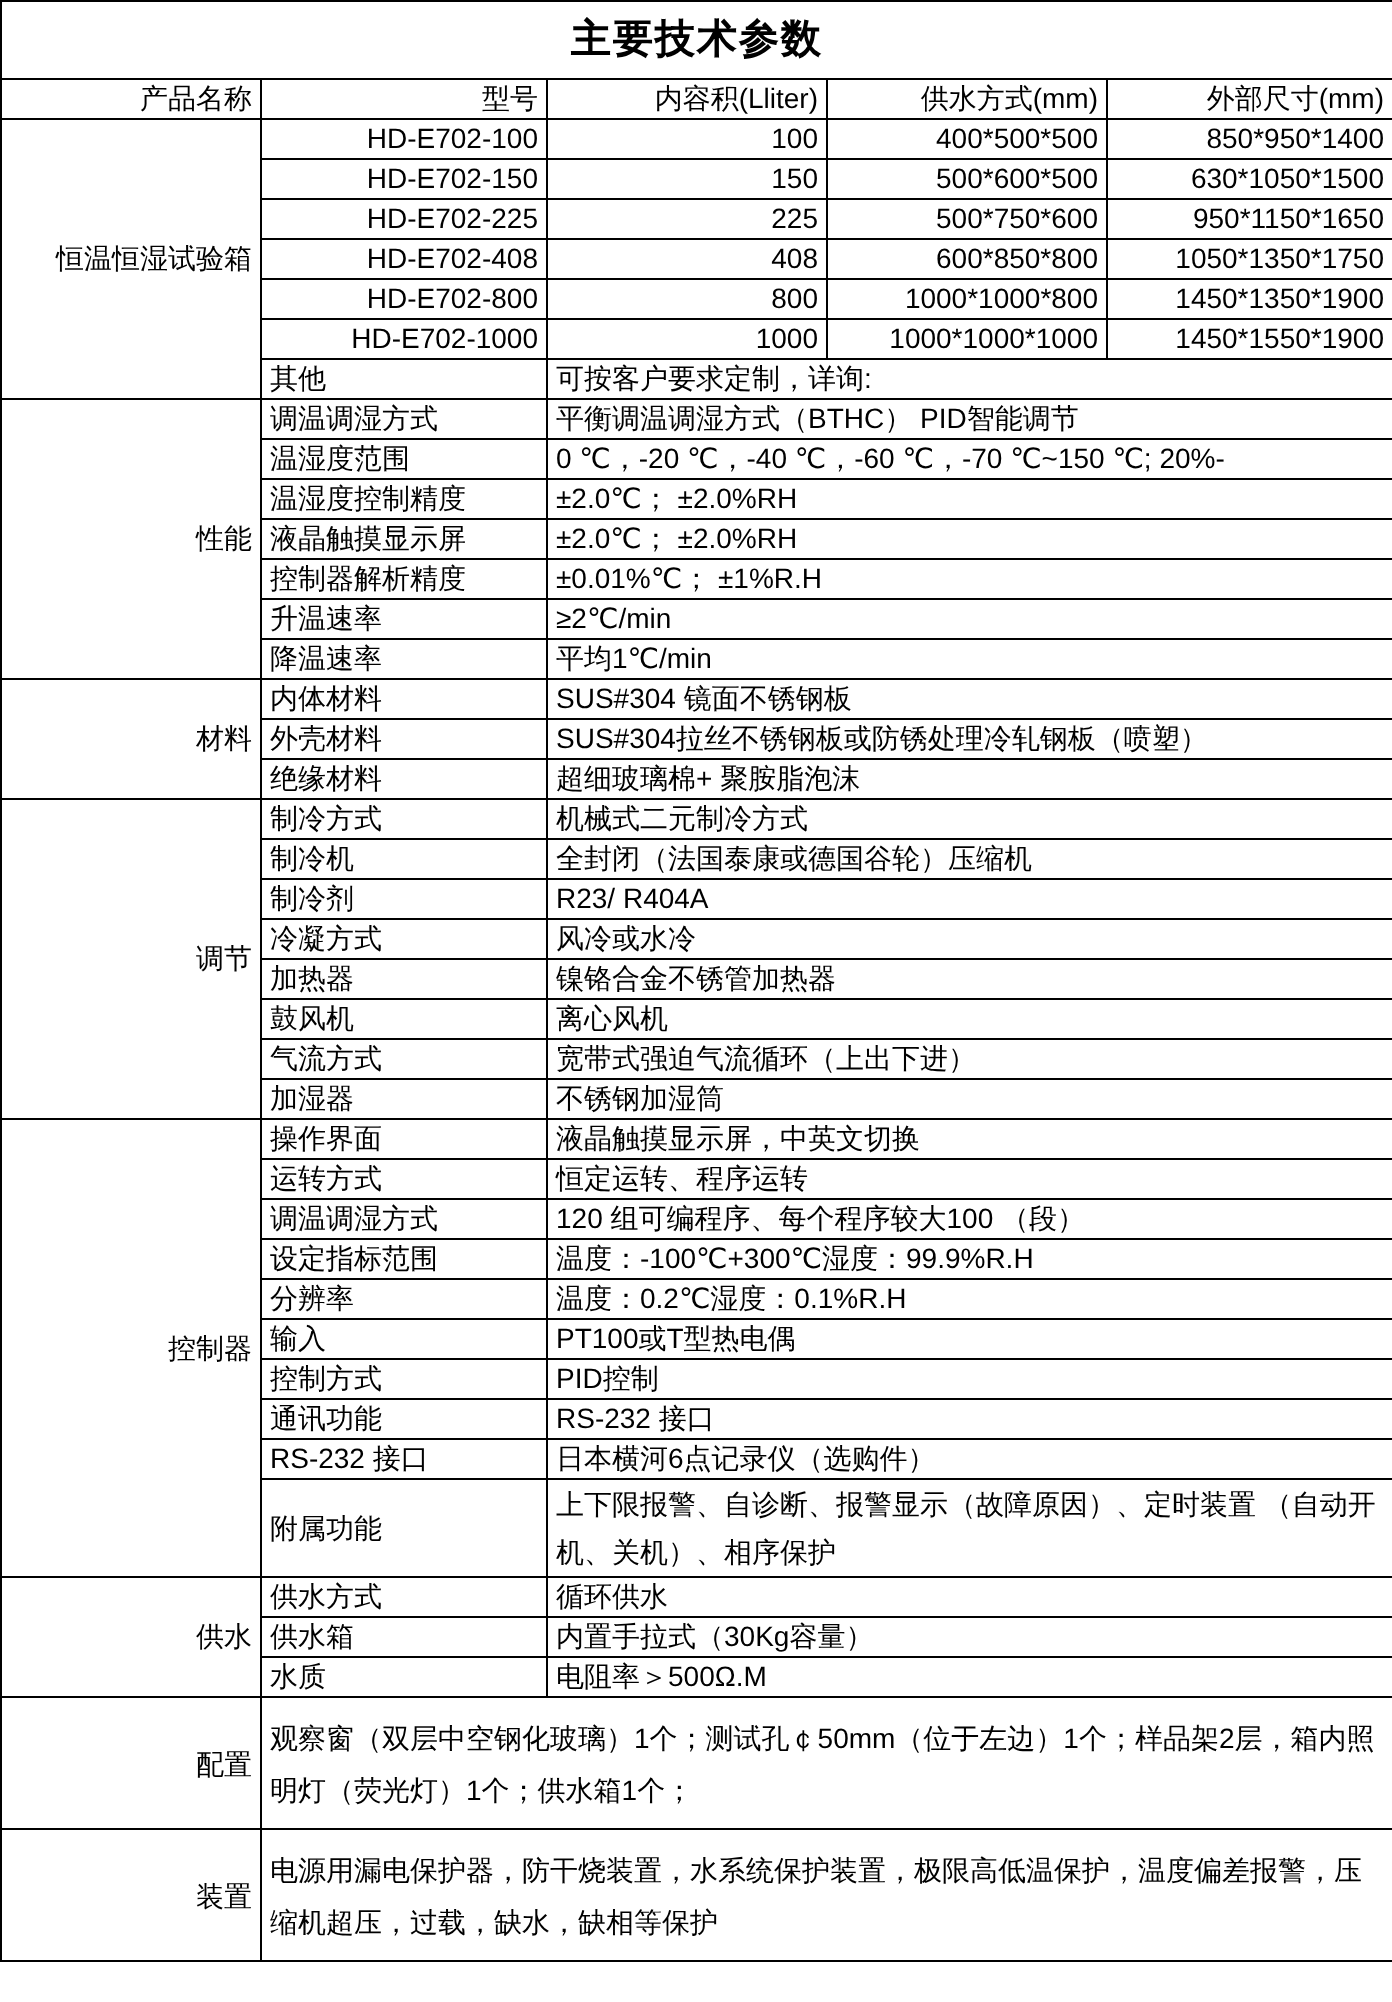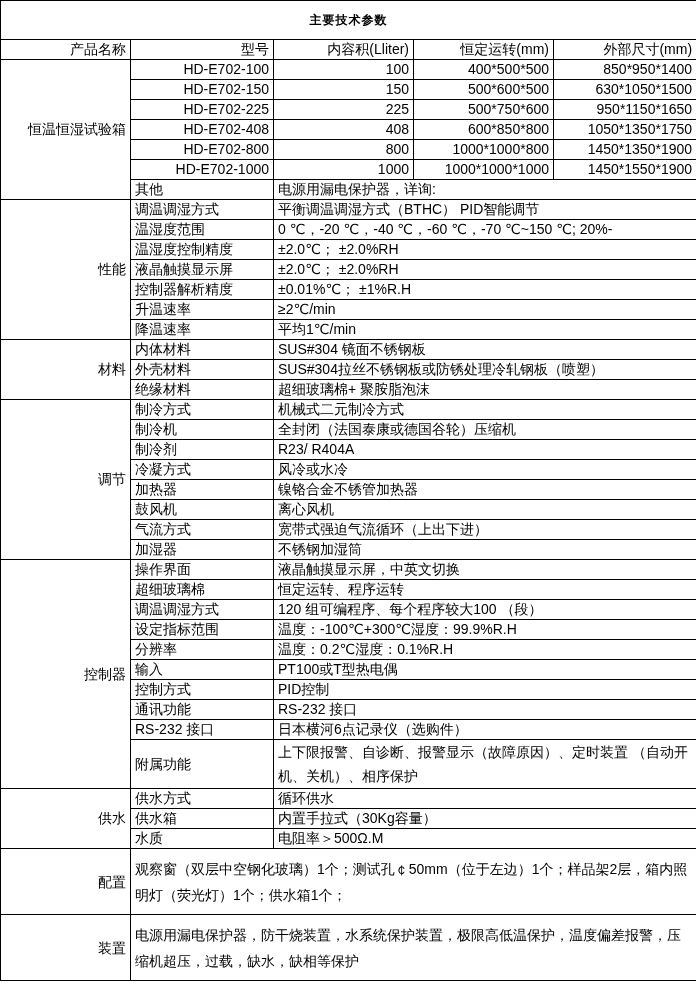--- a/index.html
+++ b/index.html
@@ -20,21 +20,21 @@
     line-height:19px;
     padding:0 4px;
     overflow:hidden;
     vertical-align:middle;
     word-break:break-all;
   }
   tr{height:20px;}
   tr.title-row{height:39px;}
   tr.title-row td{
     font-weight:bold;
-    font-size:12px;
+    font-size:20px;
     text-align:center;
     letter-spacing:1px;
   }
   tr.row-2l{height:48px;}
   tr.row-2l td{line-height:24px;}
   tr.row-big{height:66px;}
   tr.row-big td{line-height:26px;}
   td.c{text-align:right;}
   td.l{text-align:left;}
 </style>
@@ -52,21 +52,21 @@
 
   <tbody>
       <tr class="title-row">
     <td colspan="5">主要技术参数</td>
   </tr>
 
   <tr>
     <td class="c">产品名称</td>
     <td class="c">型号</td>
     <td class="c">内容积(Lliter)</td>
-    <td class="c">恒定运转(mm)</td>
+    <td class="c">供水方式(mm)</td>
     <td class="c">外部尺寸(mm)</td>
   </tr>
 
   <tr>
     <td class="c" rowspan="7">恒温恒湿试验箱</td>
     <td class="c">HD-E702-100</td>
     <td class="c">100</td>
     <td class="c">400*500*500</td>
     <td class="c">850*950*1400</td>
   </tr>
@@ -95,21 +95,21 @@
     <td class="c">1450*1350*1900</td>
   </tr>
   <tr>
     <td class="c">HD-E702-1000</td>
     <td class="c">1000</td>
     <td class="c">1000*1000*1000</td>
     <td class="c">1450*1550*1900</td>
   </tr>
   <tr>
     <td class="l">其他</td>
-    <td class="l" colspan="3">电源用漏电保护器，详询:</td>
+    <td class="l" colspan="3">可按客户要求定制，详询:</td>
   </tr>
 
   <tr>
     <td class="c" rowspan="7">性能</td>
     <td class="l">调温调湿方式</td>
     <td class="l" colspan="3">平衡调温调湿方式（BTHC） PID智能调节</td>
   </tr>
   <tr>
     <td class="l">温湿度范围</td>
     <td class="l" colspan="3">0 ℃，-20 ℃，-40 ℃，-60 ℃，-70 ℃~150 ℃; 20%-</td>
@@ -182,21 +182,21 @@
     <td class="l">加湿器</td>
     <td class="l" colspan="3">不锈钢加湿筒</td>
   </tr>
 
   <tr>
     <td class="c" rowspan="10">控制器</td>
     <td class="l">操作界面</td>
     <td class="l" colspan="3">液晶触摸显示屏，中英文切换</td>
   </tr>
   <tr>
-    <td class="l">超细玻璃棉</td>
+    <td class="l">运转方式</td>
     <td class="l" colspan="3">恒定运转、程序运转</td>
   </tr>
   <tr>
     <td class="l">调温调湿方式</td>
     <td class="l" colspan="3">120 组可编程序、每个程序较大100 （段）</td>
   </tr>
   <tr>
     <td class="l">设定指标范围</td>
     <td class="l" colspan="3">温度：-100℃+300℃湿度：99.9%R.H</td>
   </tr>

